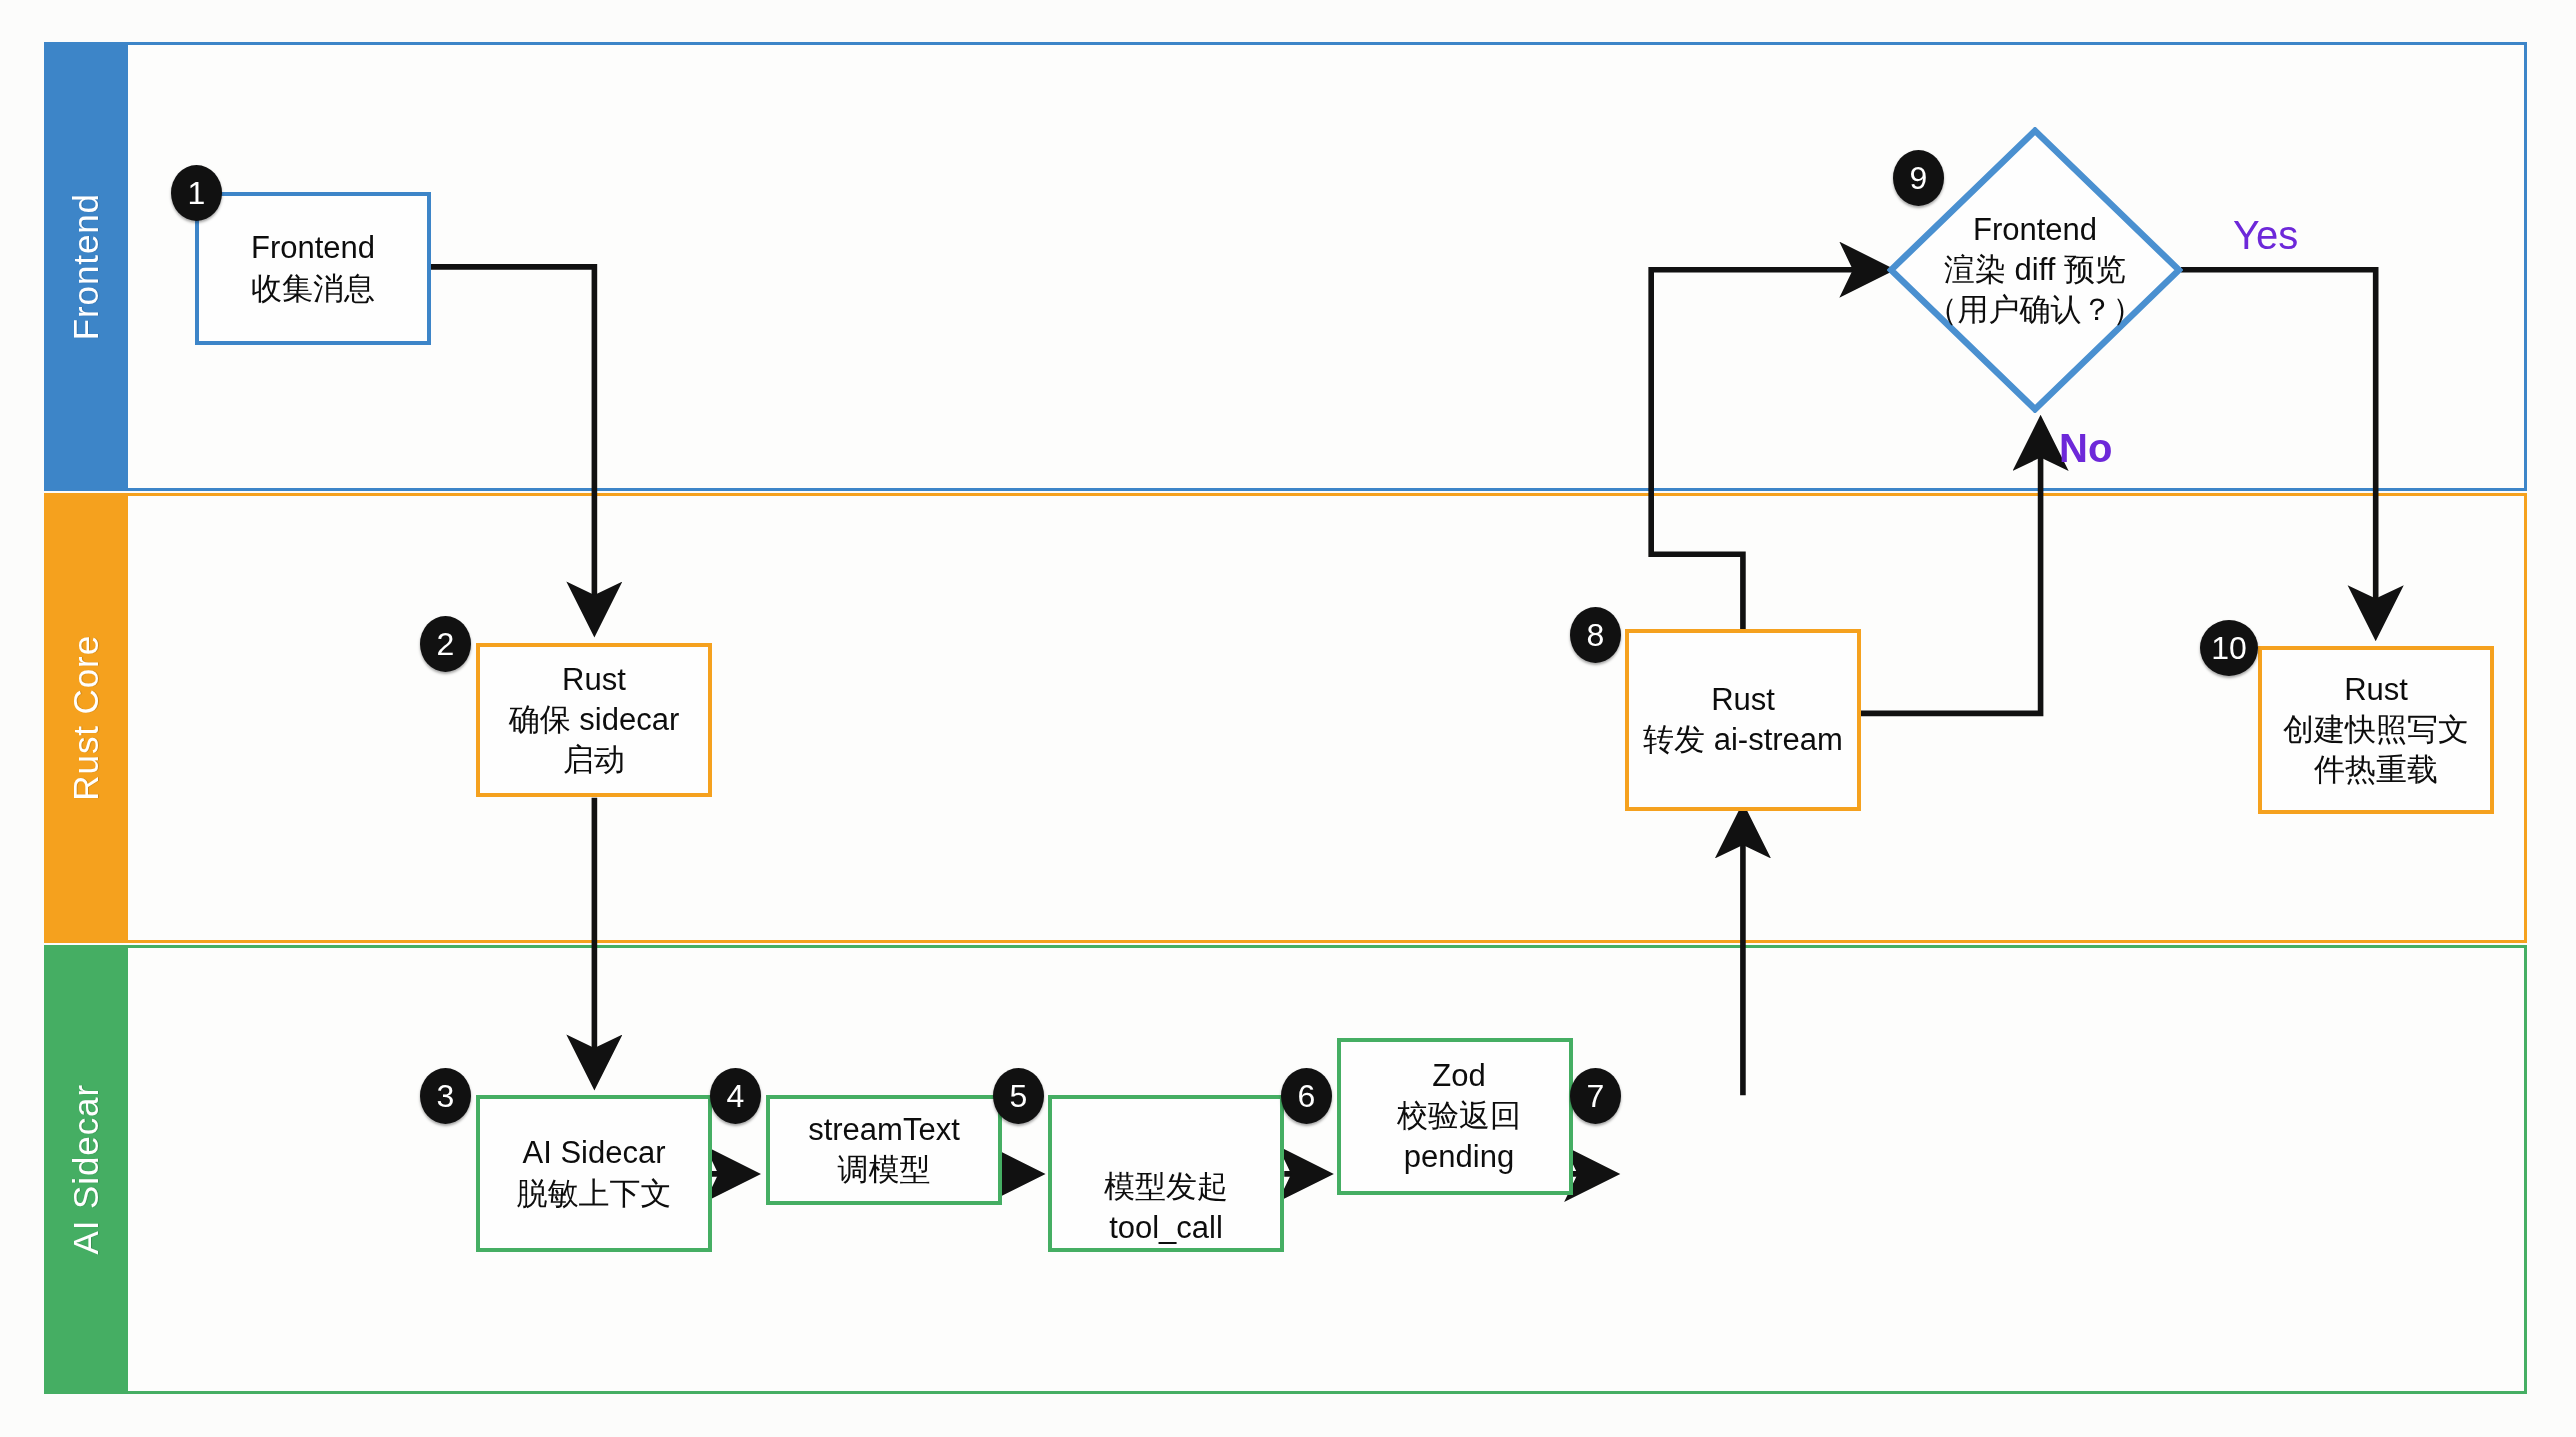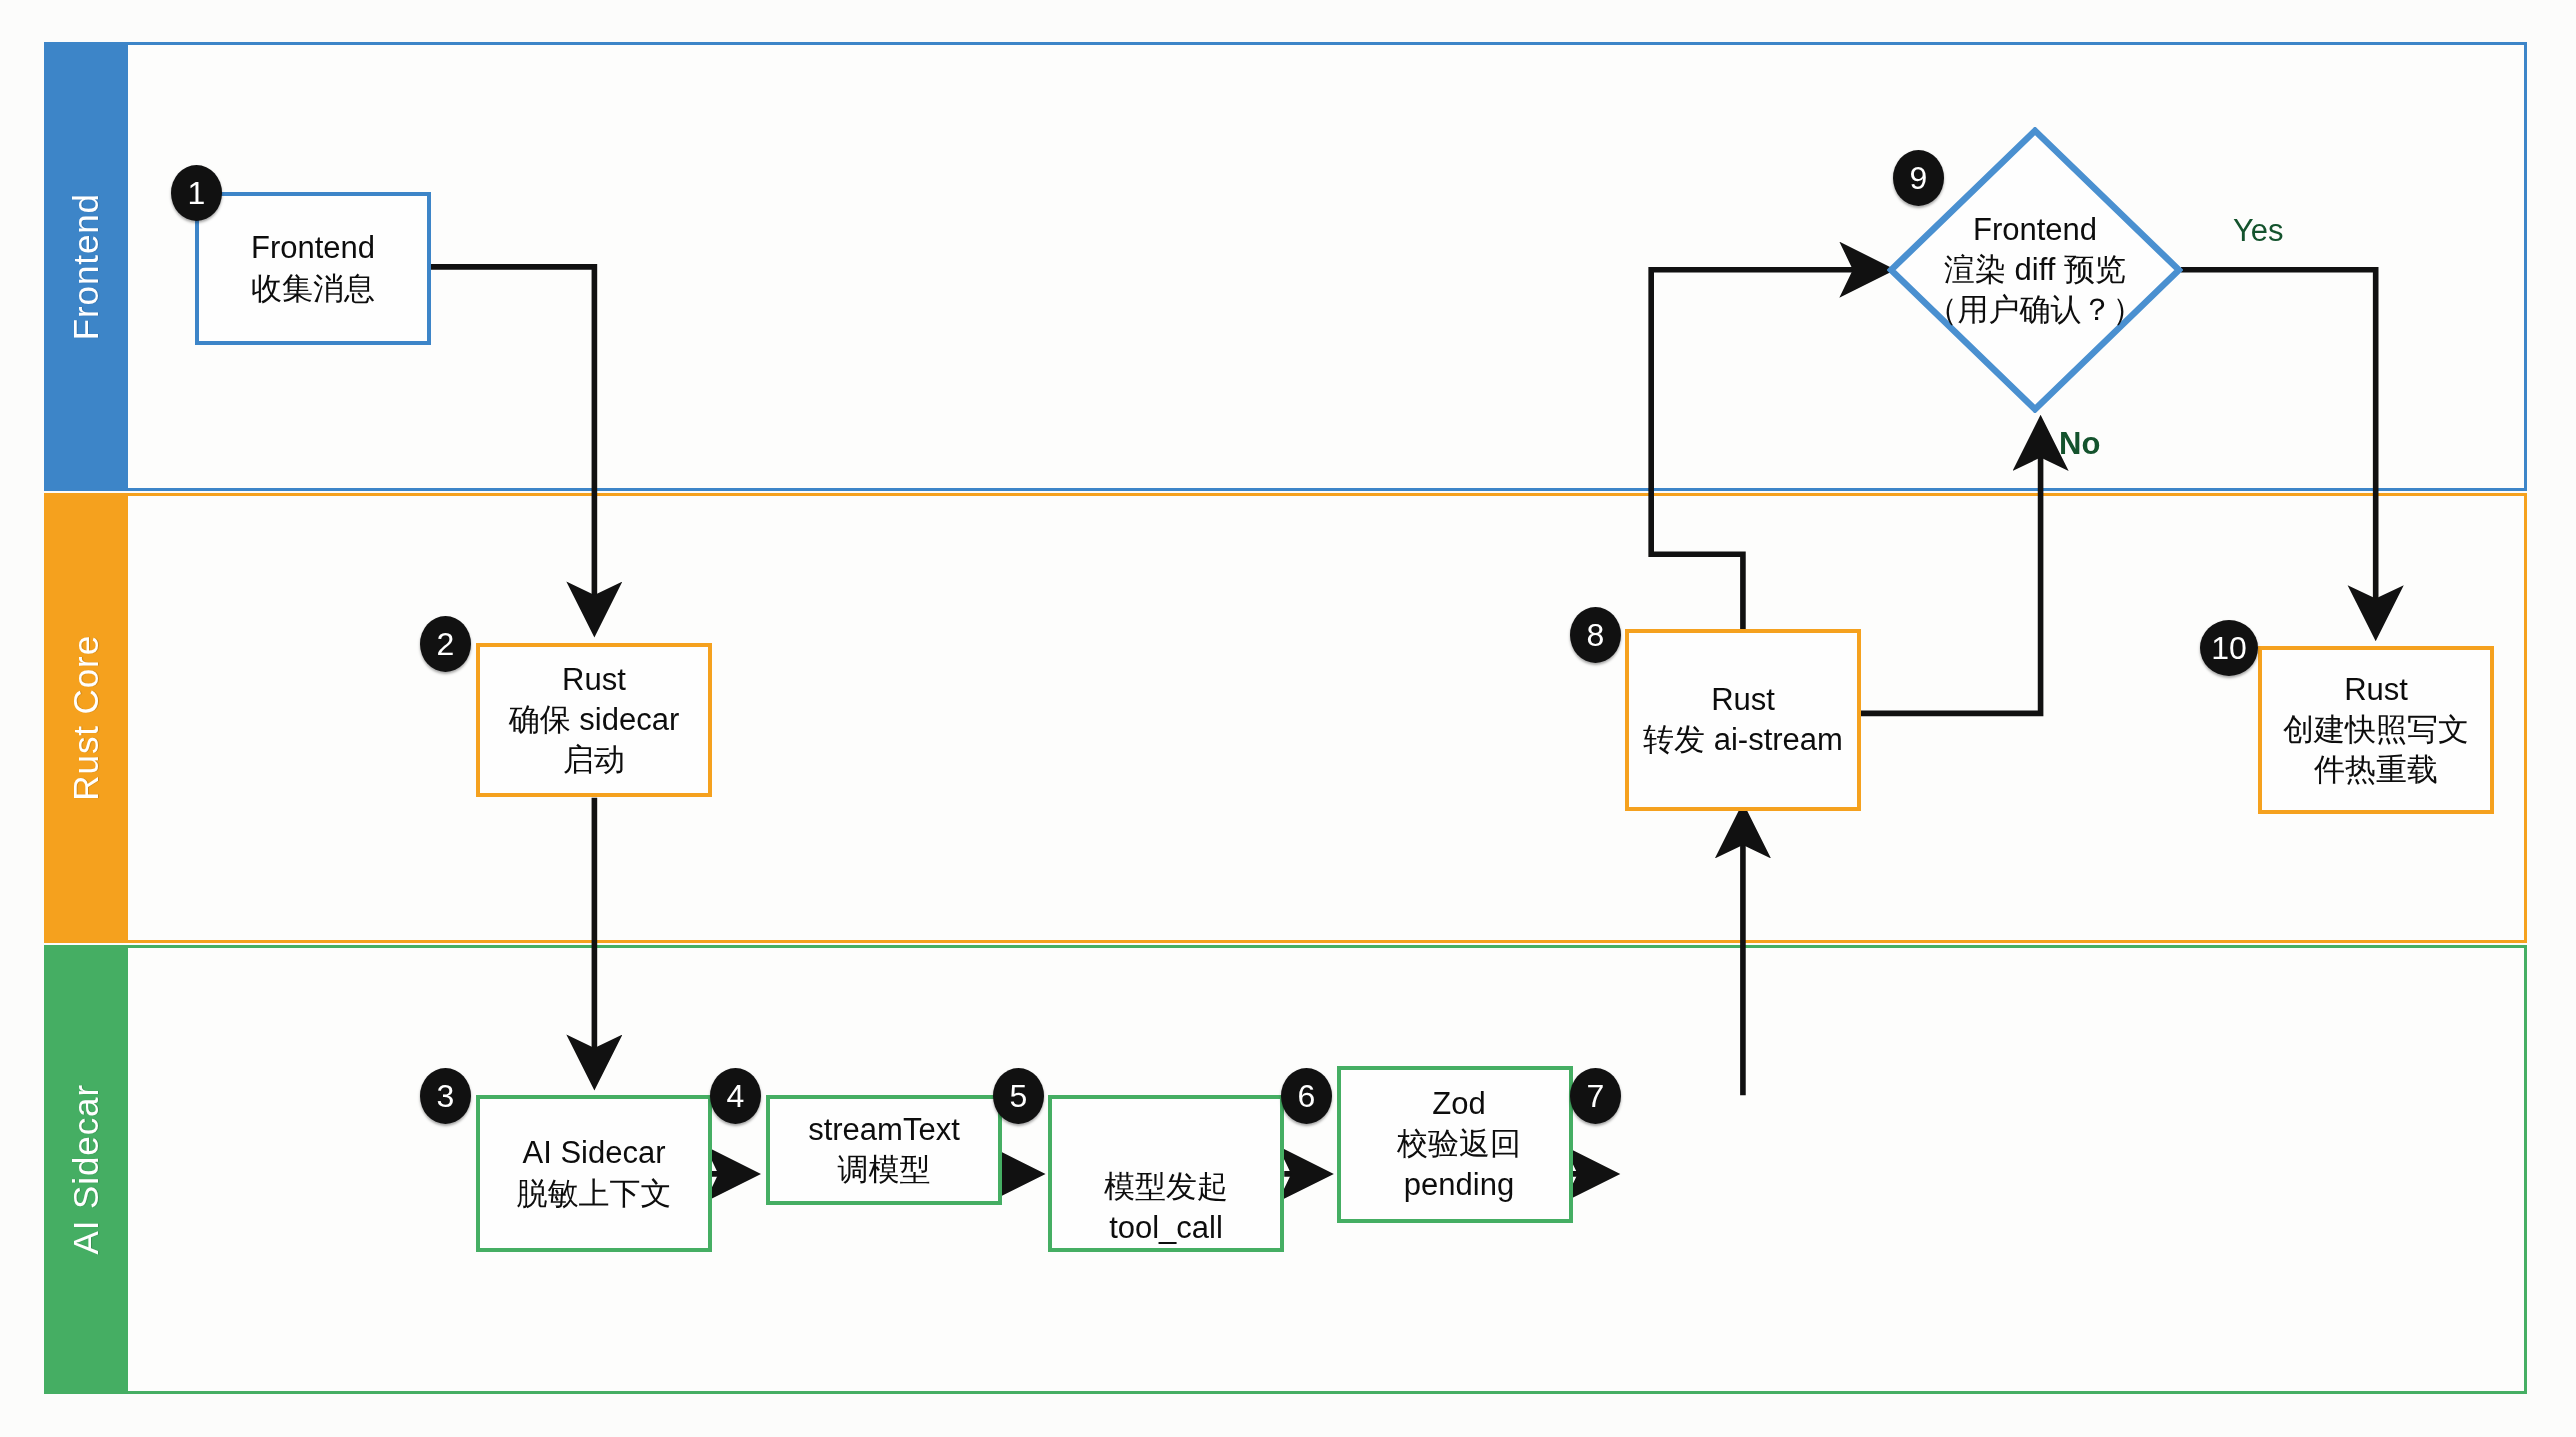--- a/index.html
+++ b/index.html
@@ -27,21 +27,21 @@
         display:flex;align-items:center;justify-content:center;text-align:center;}
   .diamond-label .lbl{font-size:31px;line-height:1.30;color:#0d0d0d;white-space:pre-line;}
 
   
   .badge{position:absolute;width:51px;height:56px;border-radius:50%;
         background:#111111;color:#ffffff;display:flex;align-items:center;
         justify-content:center;font-size:32px;line-height:1;
         box-shadow:0 1.9px 2.8px rgba(0,0,0,.35);}
 
   
-  .edge-label{position:absolute;font-size:31px;color:#14532d;white-space:nowrap;}
+  .edge-label{position:absolute;font-size:40px;color:#6d28d9;white-space:nowrap;}
 </style>
 </head>
 <body>
 
 <div id="stage">
 
   <div class="lane-body" style="left:44px;top:42px;width:2483px;height:449px;border:3.7px solid #3d85c8;"></div>
   <div class="lane-header" style="left:44px;top:42px;width:84px;height:449px;background:#3d85c8;">
     <span>Frontend</span>
   </div>
@@ -120,21 +120,21 @@
   </div>
 
   <div class="node" style="left:1048px;top:1095px;width:236px;height:157px;border:4.7px solid #45AE63;align-items:flex-end;">
     <span class="lbl">模型发起
 tool_call</span>
   </div>
   <div class="badge" style="left:993px;top:1068px;">
     <span>5</span>
   </div>
 
-  <div class="node" style="left:1337px;top:1066px;width:236px;height:157px;border:4.7px solid #45AE63;padding-left:8px;">
+  <div class="node" style="left:1337px;top:1038px;width:236px;height:157px;border:4.7px solid #45AE63;padding-left:8px;">
     <span class="lbl">Zod
 校验返回
 pending</span>
   </div>
   <div class="badge" style="left:1281px;top:1068px;">
     <span>6</span>
   </div>
 
   <div class="badge" style="left:1570px;top:1068px;">
     <span>7</span>

